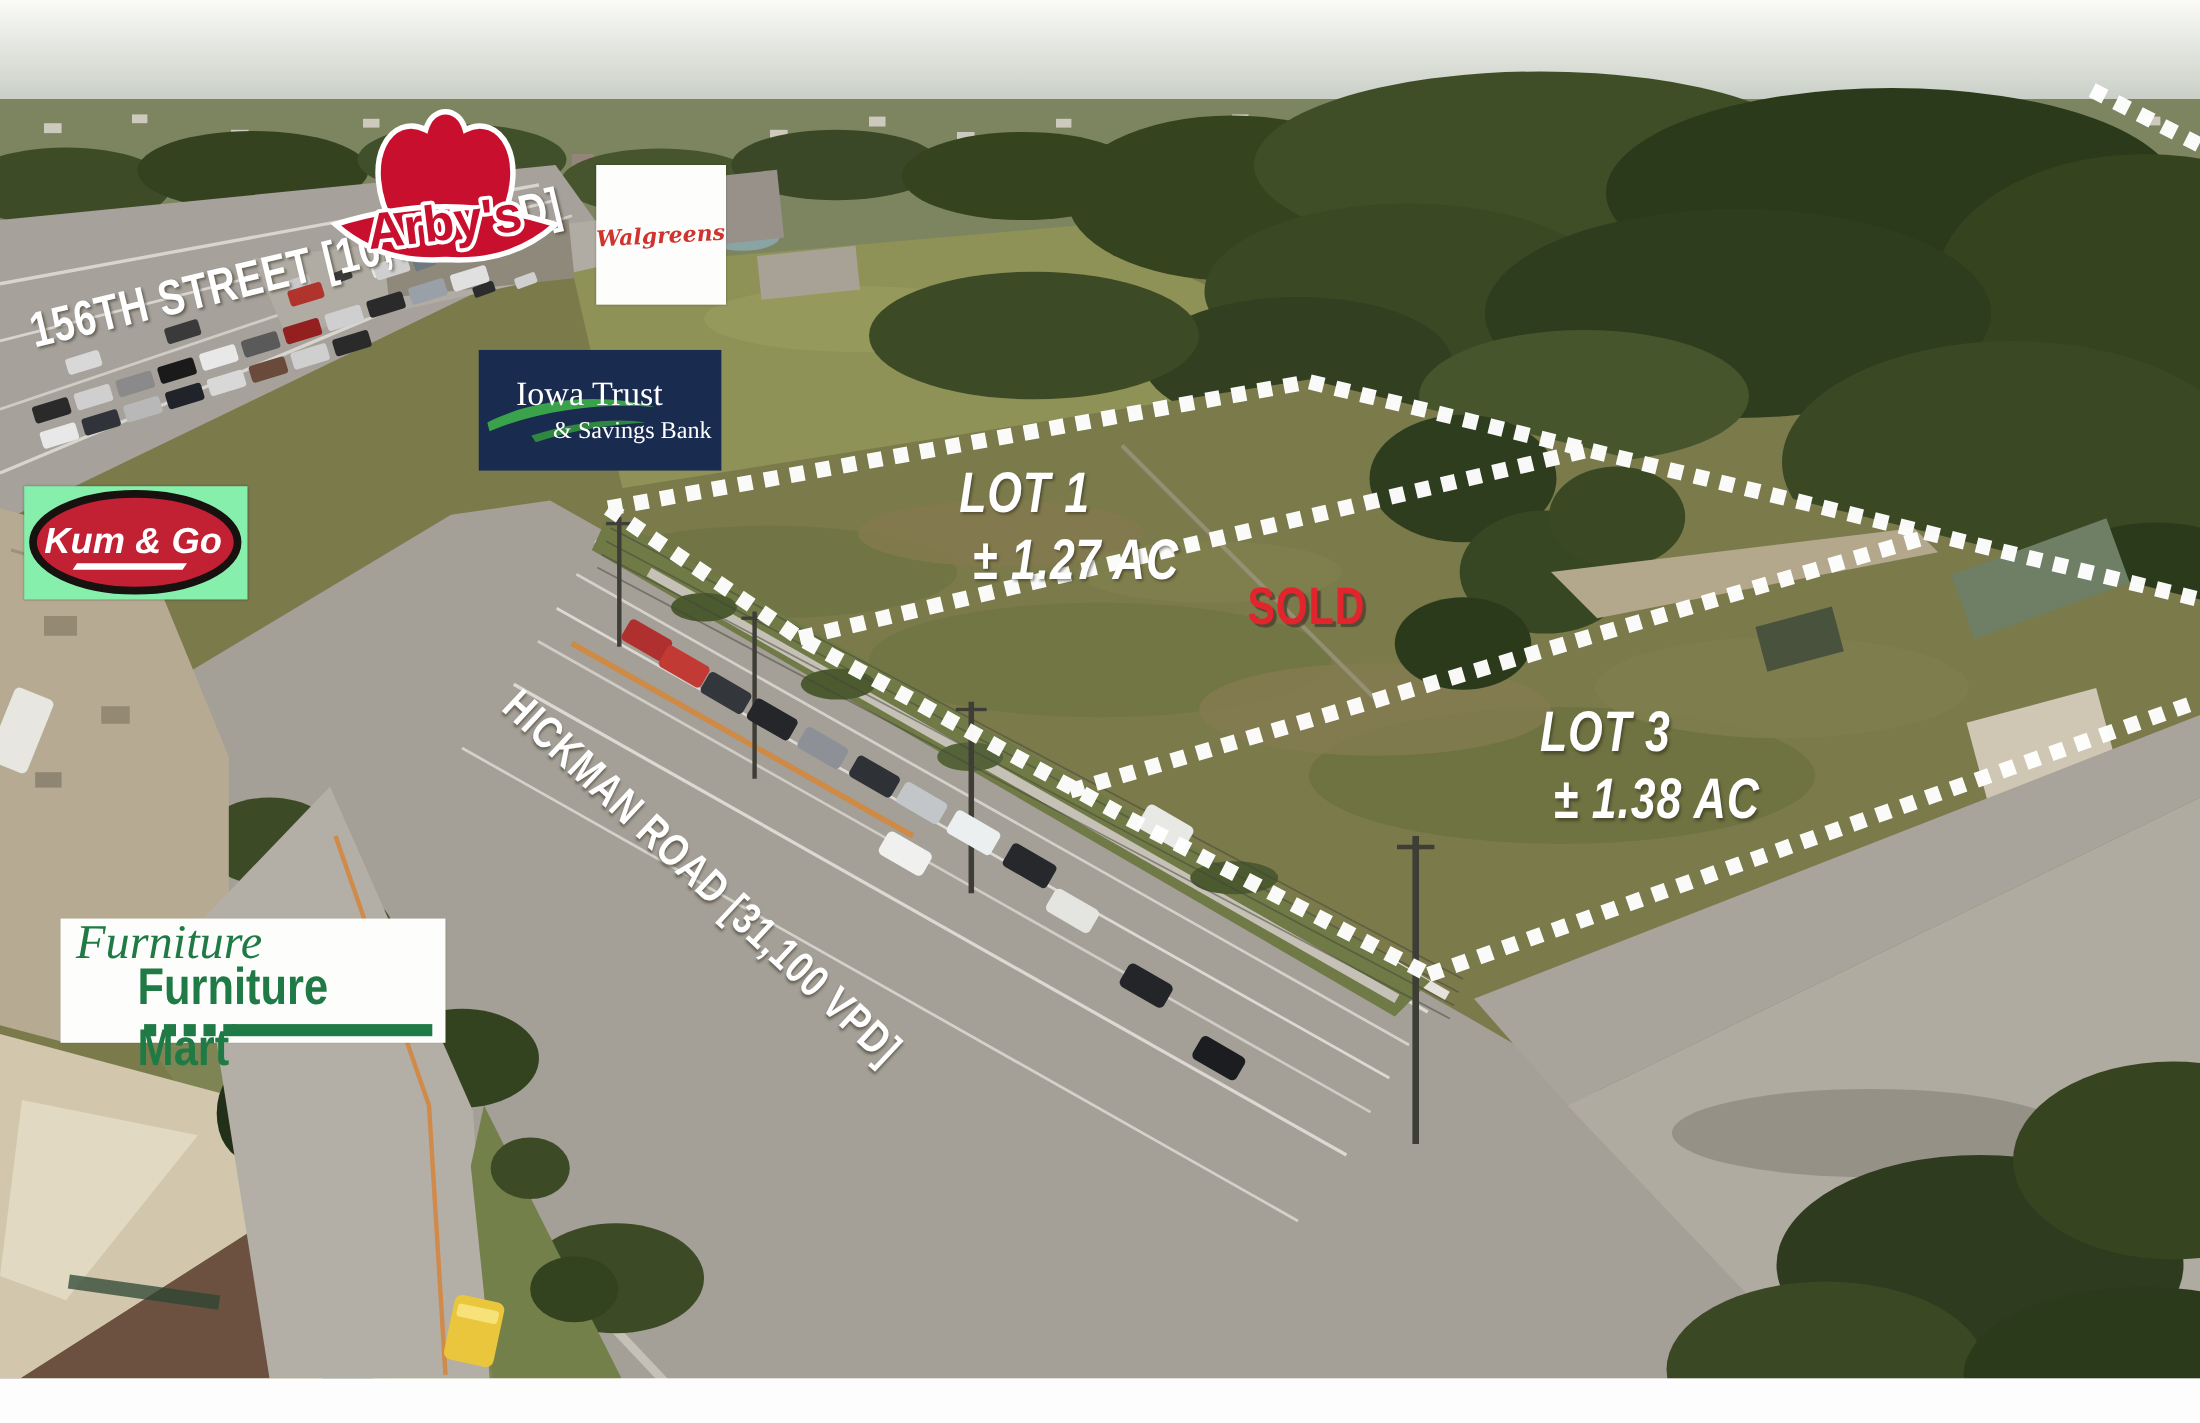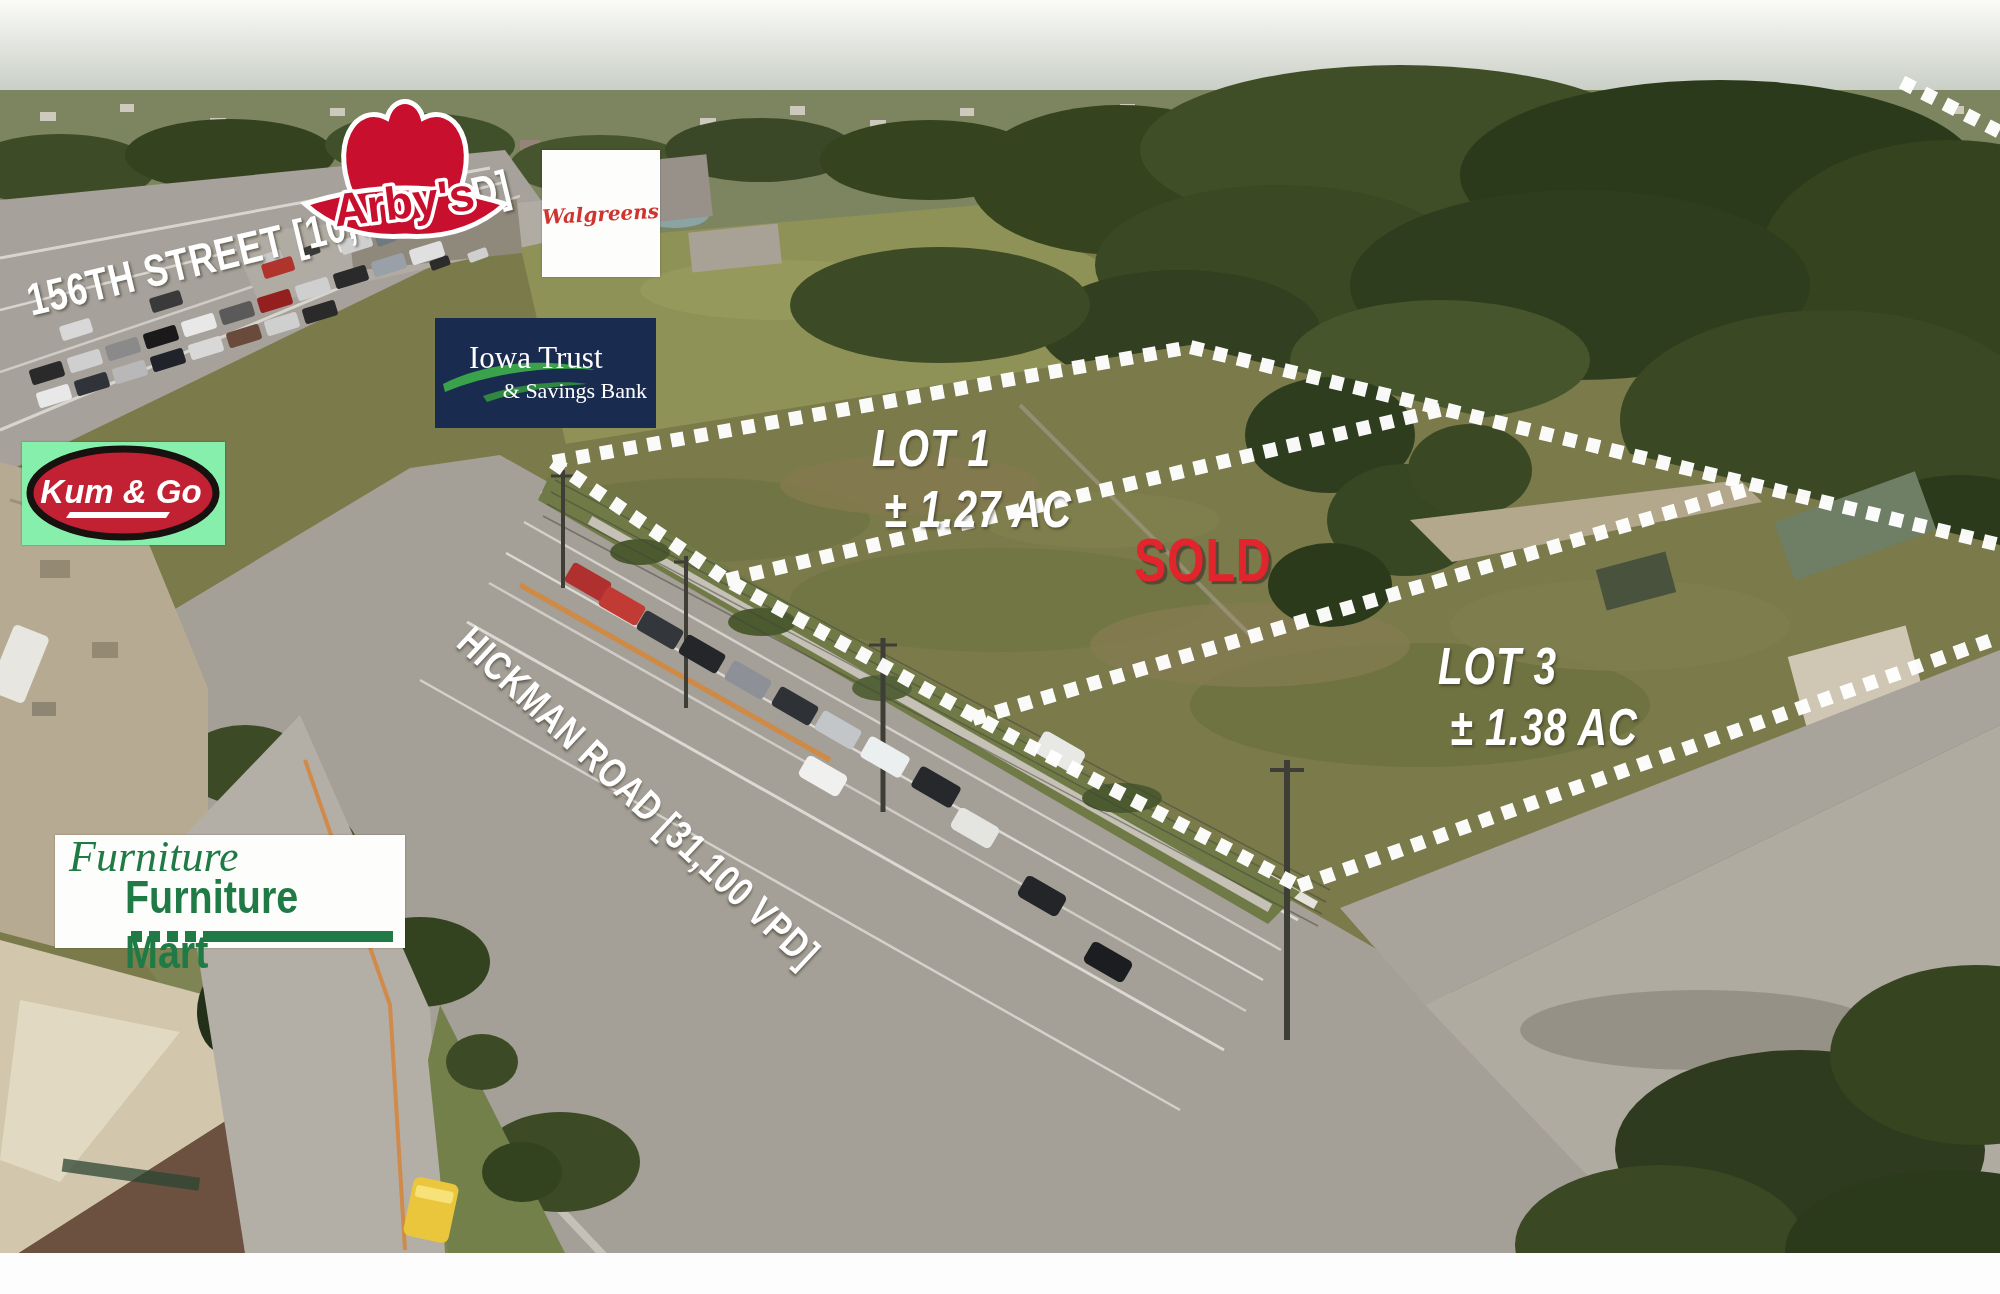--- a/index.html
+++ b/index.html
@@ -10,23 +10,23 @@
   #scene{position:absolute;left:0;top:0;}
   .overlay{position:absolute;z-index:5;}
   
   .anno{color:#fff;font-weight:bold;white-space:nowrap;
         text-shadow:2px 2px 3px rgba(50,45,30,.55);}
   .cond{display:inline-block;transform:scaleX(.78);transform-origin:left top;letter-spacing:1px;}
   .street156{left:22px;top:276px;transform:rotate(-13.5deg);transform-origin:left top;font-size:45px;}
   .streethick{left:480px;top:618px;transform:rotate(43deg);transform-origin:left top;font-size:41px;}
   .lotlabel{line-height:1.18;font-size:52px;font-style:italic;}
   .lot1{left:872px;top:418px;}
-  .lot3{left:1438px;top:636px;}
+  .lot3{left:1400px;top:636px;}
   .lotlabel .l2{margin-left:12px;}
-  .soldlabel{left:1134px;top:524px;font-size:62px;font-weight:bold;
+  .soldlabel{left:1134px;top:524px;font-size:48px;font-weight:bold;
       text-shadow:4px 3px 1px rgba(75,62,48,.8);}
   
   .logocard{position:absolute;z-index:6;}
   .walgreens{left:542px;top:150px;width:118px;height:127px;background:#fdfdfb;
       display:flex;align-items:center;justify-content:center;box-shadow:0 0 2px rgba(0,0,0,.25);}
   .walgreens span{font-family:"DejaVu Serif",serif;font-style:italic;font-weight:bold;
       font-size:20px;transform:rotate(-3deg);}
   .iowatrust{left:435px;top:318px;width:221px;height:78px;}
   .kumgo{left:22px;top:442px;width:203px;height:103px;background:#86efac;box-shadow:0 0 2px rgba(0,0,0,.3);}
   .nfm{left:55px;top:835px;width:350px;height:113px;background:#fdfdfb;box-shadow:0 0 2px rgba(0,0,0,.25);}

